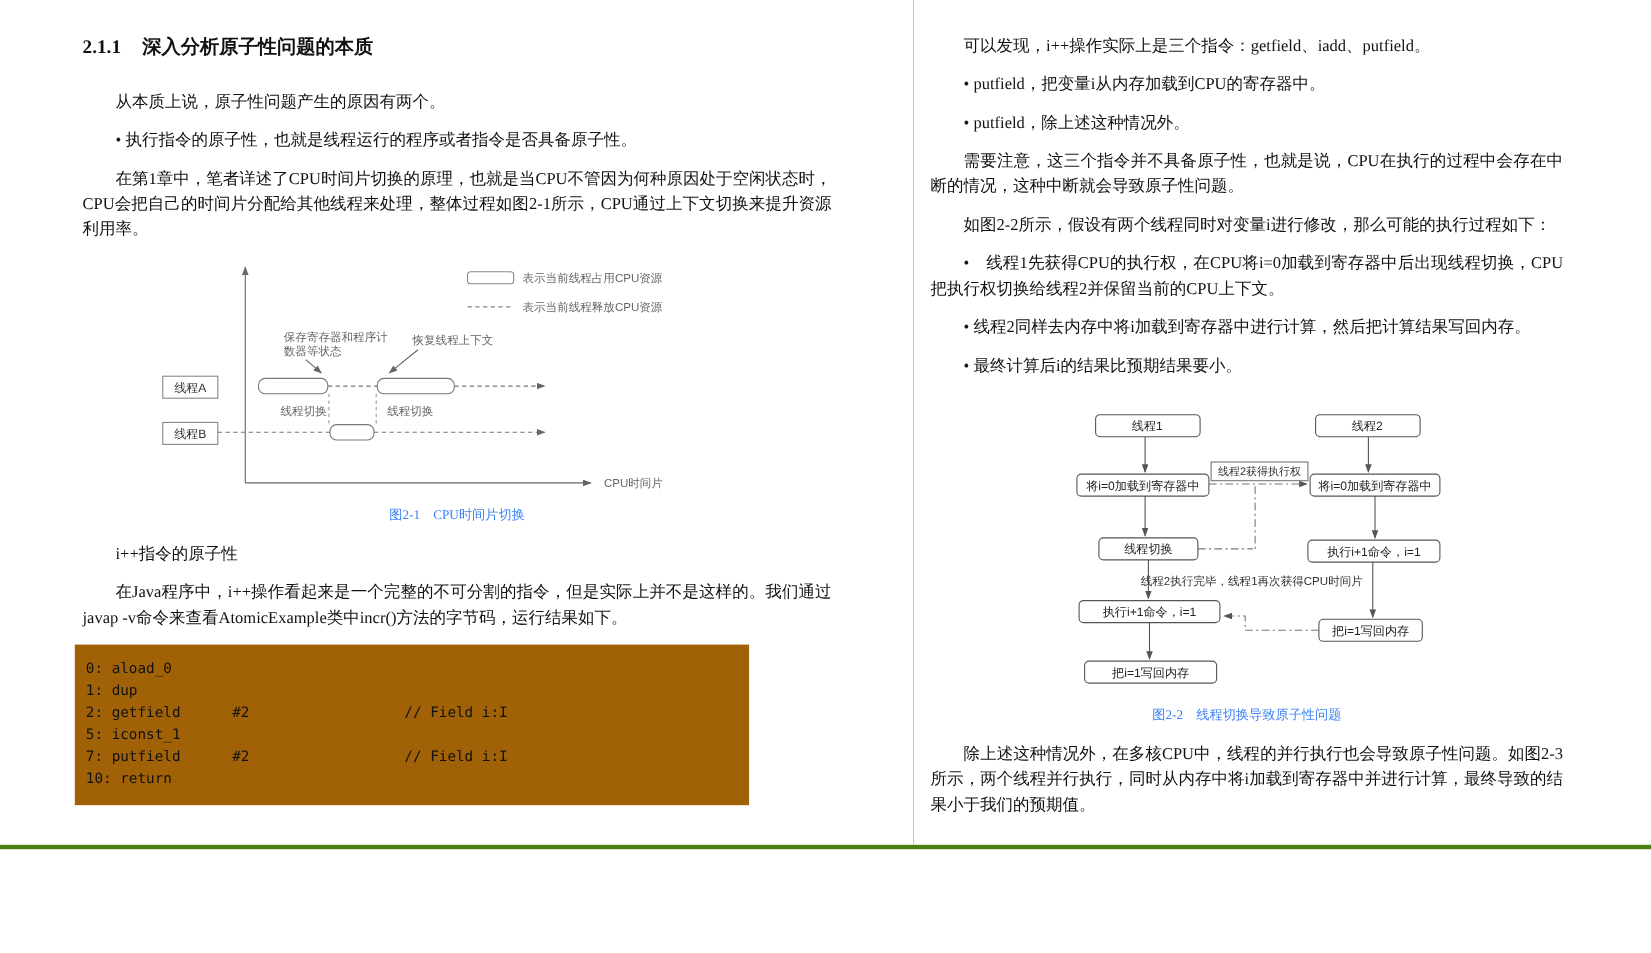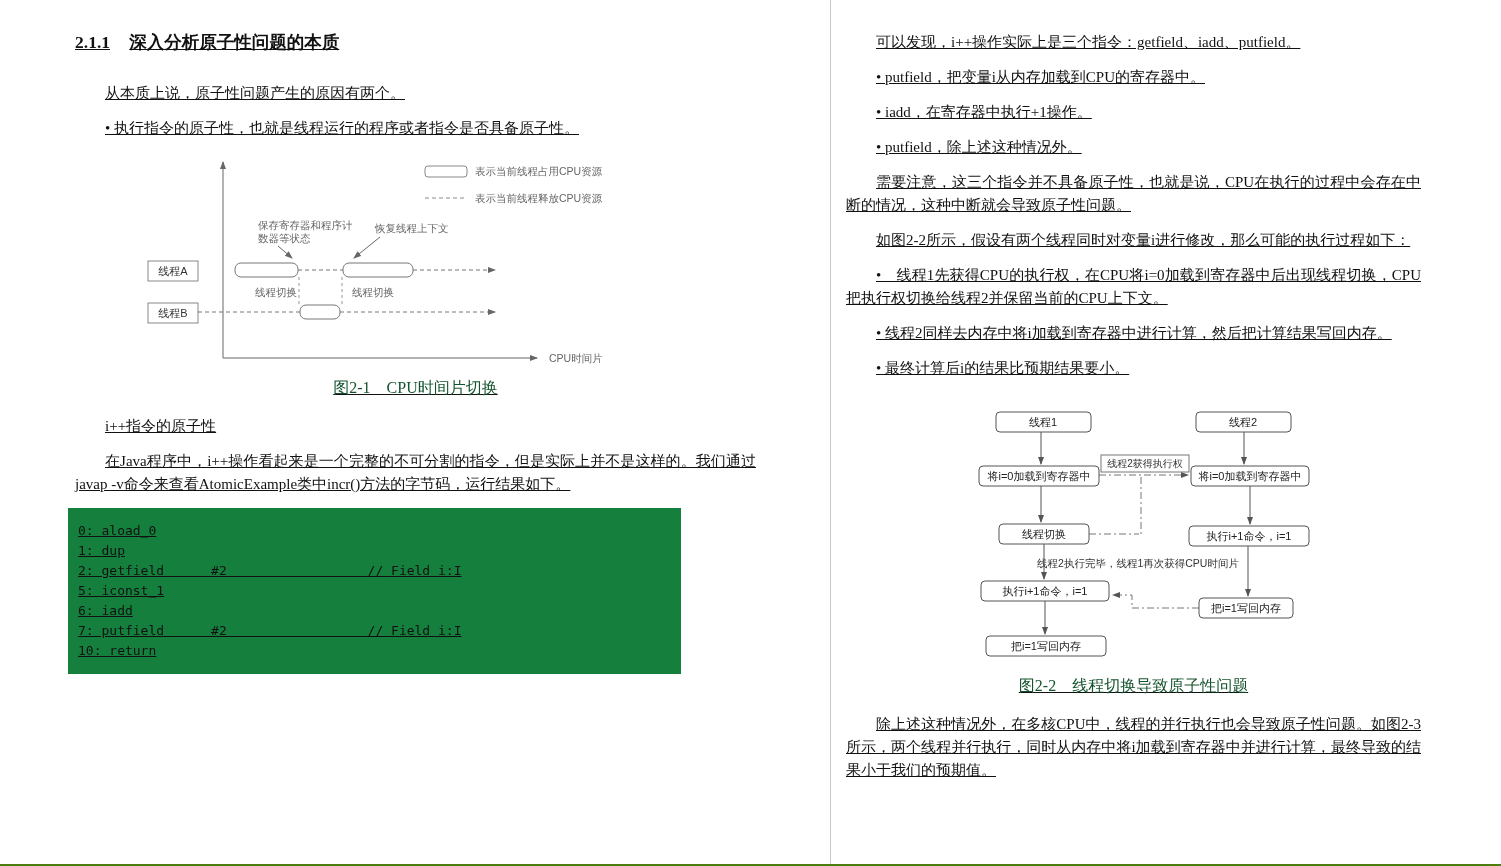--- a/index.html
+++ b/index.html
@@ -5,48 +5,47 @@
   html, body { margin: 0; padding: 0; }
   body {
     width: 1501px; height: 866px;
     background: #ffffff;
     color: #111;
     font-family: "Liberation Serif", "DejaVu Serif", serif;
     overflow: hidden;
   }
   .spread {
     display: flex;
-    width: 1501px; height: 866px;
+    width: 1501px; height: 772px;
     box-sizing: border-box;
-    border-bottom: 2px solid #4d7c0f;
-    text-decoration: underline;
+    border-bottom: 4px solid #4d7c0f;
   }
   .page { box-sizing: border-box; height: 100%; }
   .page-left  { width: 830px; padding: 30px 74px 0 75px; }
   .divider    { width: 1px; background: #c6c6c6; height: 100%; }
   .page-right { width: 670px; padding: 31px 80px 0 15px; }
 
   .heading { font-size: 17.5px; font-weight: bold; margin: 0 0 28px 0; }
   .h-num { margin-right: 1.1em; }
 
   p {
     font-size: 15px; line-height: 23px;
     text-align: justify; text-indent: 2em;
     margin: 0 0 12px 0;
   }
 
   figure.fig { margin: 14px 0 8px 0; }
   .caption {
     display: block; text-align: center; text-indent: 0;
-    font-size: 16px; color: #14532d;
+    font-size: 12px; color: #3b82f6;
     margin: 6px 0 16px 0;
   }
 
   .code-block {
-    background: #15803d;
+    background: #a16207;
     width: 613px; margin-left: -7px;
     padding: 13px 18px 13px 10px;
     font-family: "DejaVu Sans Mono", "Liberation Mono", monospace;
     font-size: 13px; line-height: 20px;
     box-sizing: border-box;
   }
   .code-line { white-space: pre; }
 
   
   .figtext { font-family: "Liberation Sans", "DejaVu Sans", sans-serif; font-size: 10.5px; fill: #666; }
@@ -60,20 +59,21 @@
 
 <div class="spread">
 
   <section class="page page-left">
     <h1 class="heading">
       <span class="h-num">2.1.1</span><span class="h-title">深入分析原子性问题的本质</span>
     </h1>
 
     <p>从本质上说，原子性问题产生的原因有两个。</p>
     <p>• 执行指令的原子性，也就是线程运行的程序或者指令是否具备原子性。</p>
+    <p>在第1章中，笔者详述了CPU时间片切换的原理，也就是当CPU不管因为何种原因处于空闲状态时，CPU会把自己的时间片分配给其他线程来处理，整体过程如图2-1所示，CPU通过上下文切换来提升资源利用率。</p>
 
     <figure class="fig fig1">
       <svg width="540" height="214" viewBox="0 0 540 214">
         <defs>
           <marker id="arr1" markerWidth="9" markerHeight="8" refX="7" refY="3" orient="auto" markerUnits="userSpaceOnUse">
             <path d="M0,0 L8,3 L0,6 Z" fill="#666"></path>
           </marker>
         </defs>
 
         <g stroke="#666" fill="none">
@@ -128,32 +128,30 @@
     </figure>
 
     <p>i++指令的原子性</p>
     <p>在Java程序中，i++操作看起来是一个完整的不可分割的指令，但是实际上并不是这样的。我们通过javap -v命令来查看AtomicExample类中incr()方法的字节码，运行结果如下。</p>
 
     <div class="code-block">
       <div class="code-line">0: aload_0</div>
       <div class="code-line">1: dup</div>
       <div class="code-line">2: getfield      #2                  // Field i:I</div>
       <div class="code-line">5: iconst_1</div>
-      <div class="code-line">6: iadd</div>
       <div class="code-line">7: putfield      #2                  // Field i:I</div>
       <div class="code-line">10: return</div>
     </div>
   </section>
 
   <div class="divider"></div>
 
   <section class="page page-right">
     <p>可以发现，i++操作实际上是三个指令：getfield、iadd、putfield。</p>
     <p>• putfield，把变量i从内存加载到CPU的寄存器中。</p>
-    <p>• iadd，在寄存器中执行+1操作。</p>
     <p>• putfield，除上述这种情况外。</p>
     <p>需要注意，这三个指令并不具备原子性，也就是说，CPU在执行的过程中会存在中断的情况，这种中断就会导致原子性问题。</p>
     <p>如图2-2所示，假设有两个线程同时对变量i进行修改，那么可能的执行过程如下：</p>
     <p>•　线程1先获得CPU的执行权，在CPU将i=0加载到寄存器中后出现线程切换，CPU把执行权切换给线程2并保留当前的CPU上下文。</p>
     <p>• 线程2同样去内存中将i加载到寄存器中进行计算，然后把计算结果写回内存。</p>
     <p>• 最终计算后i的结果比预期结果要小。</p>
 
     <figure class="fig fig2">
       <svg width="480" height="272" viewBox="0 0 480 272">
         <defs>

